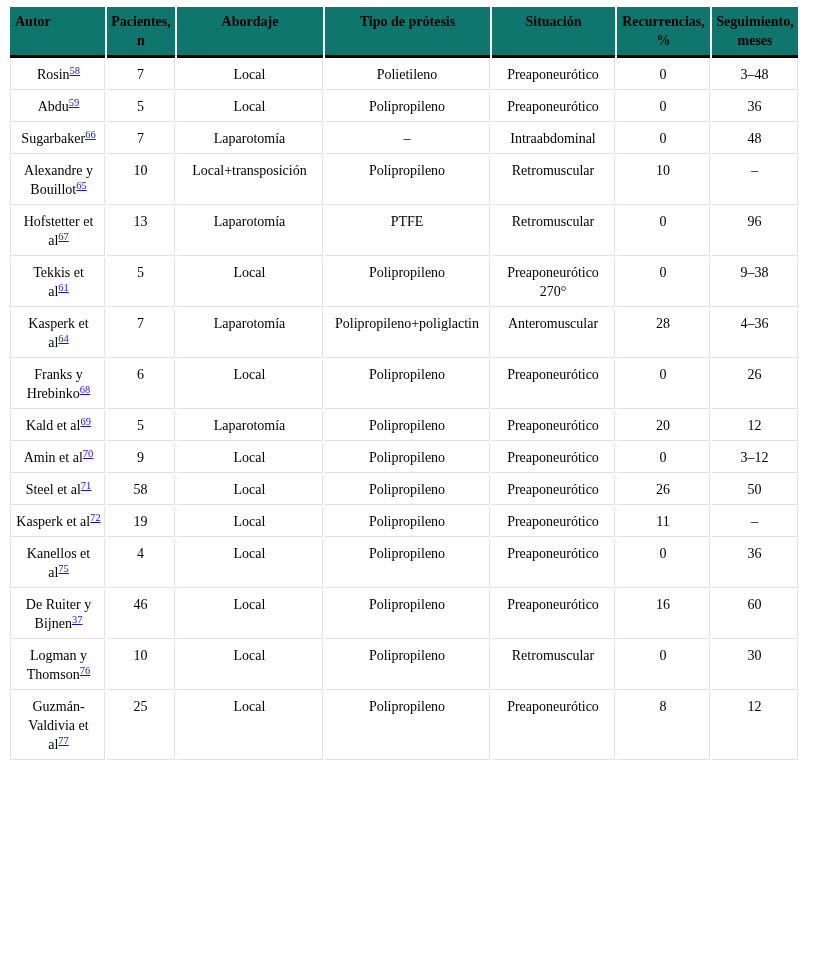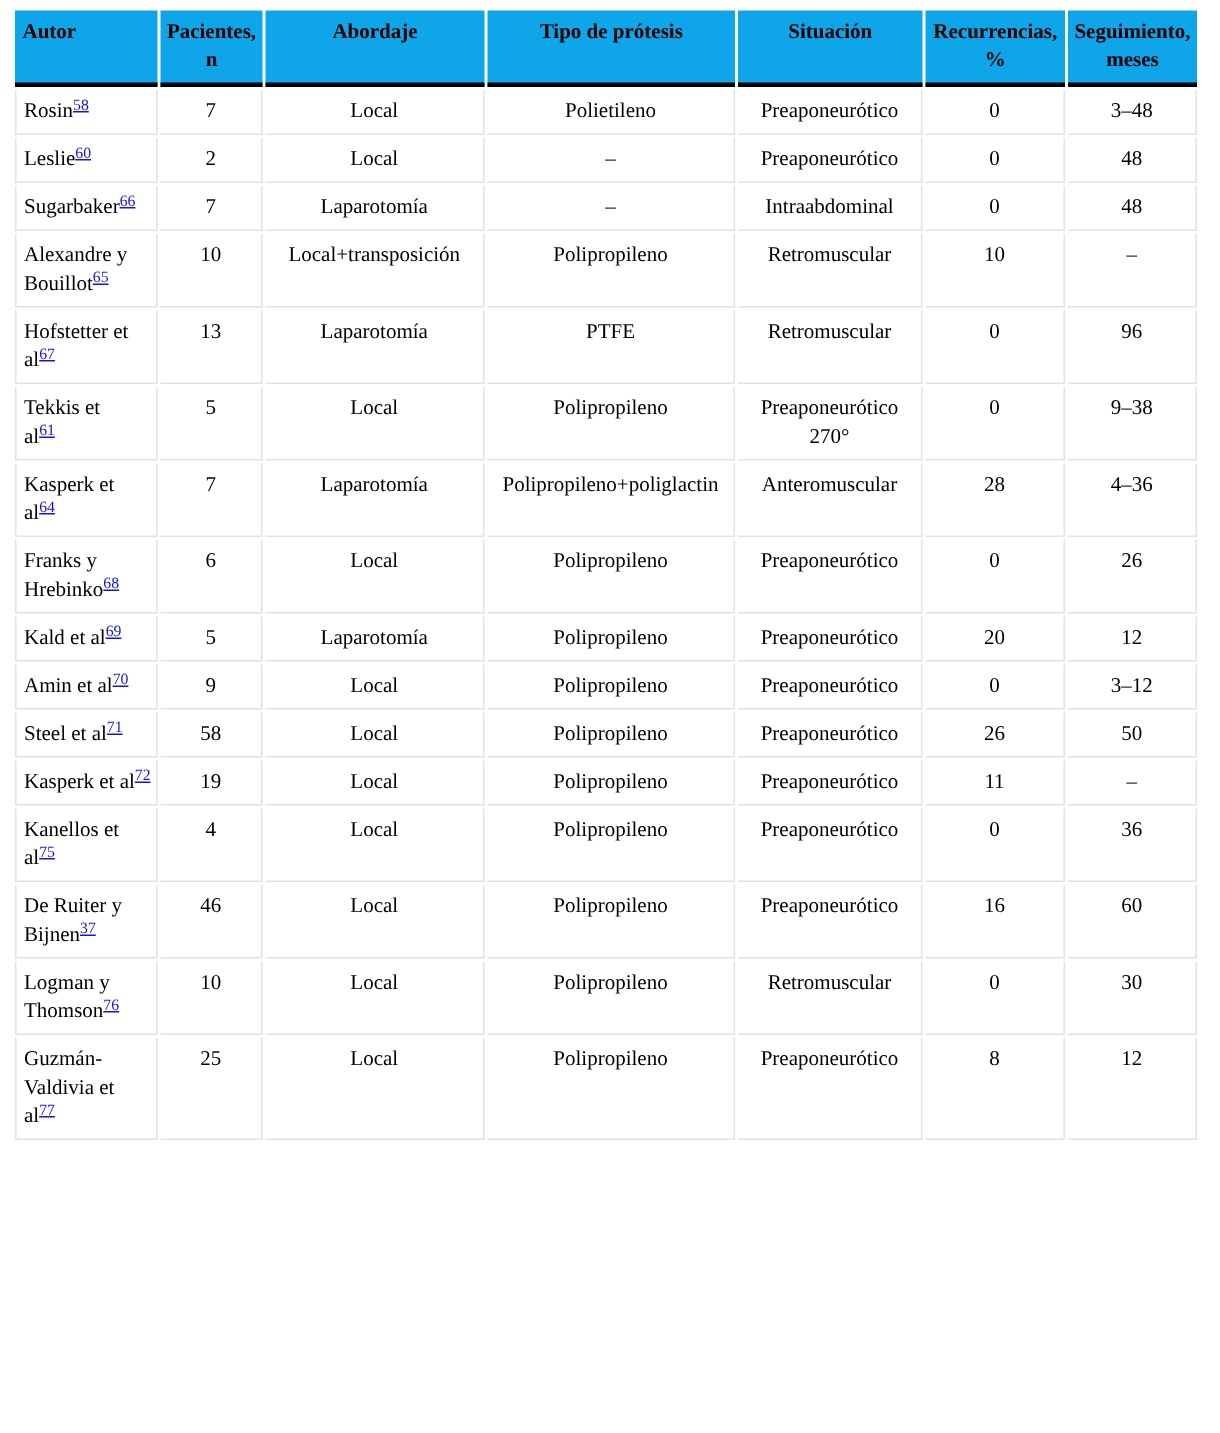--- a/index.html
+++ b/index.html
@@ -19,40 +19,40 @@
     border-spacing: 2px;
     font-size: 14px;
     line-height: 19px;
   }
   th, td {
     vertical-align: top;
     padding: 5px 3px;
     overflow: visible;
   }
   thead th {
-    background: #0ea5e9;
+    background: #0f766e;
     border-bottom: 3px solid #000000;
     font-weight: bold;
     text-align: center;
     white-space: pre-line;
   }
   thead th.left {
     text-align: left;
     padding-left: 5px;
   }
   tbody td {
     text-align: center;
     border-right: 1px solid #e2e2e2;
     border-bottom: 1px solid #e2e2e2;
   }
   tbody td:first-child {
     border-left: 1px solid #e2e2e2;
   }
   td.left {
-    text-align: left;
+    text-align: center;
     padding-left: 5px;
   }
   .author-name {
     white-space: pre-line;
   }
   sup.ref {
     font-size: 10.5px;
     line-height: 0;
     vertical-align: baseline;
     position: relative;
@@ -95,27 +95,27 @@
       <tr>
         <td class="left"><span class="author-name">Rosin</span><sup class="ref"><a class="ref-link">58</a></sup></td>
         <td>7</td>
         <td>Local</td>
         <td>Polietileno</td>
         <td>Preaponeurótico</td>
         <td>0</td>
         <td>3–48</td>
       </tr>
       <tr>
-        <td class="left"><span class="author-name">Leslie</span><sup class="ref"><a class="ref-link">60</a></sup></td>
-        <td>2</td>
-        <td>Local</td>
-        <td>–</td>
-        <td>Preaponeurótico</td>
-        <td>0</td>
-        <td>48</td>
+        <td class="left"><span class="author-name">Abdu</span><sup class="ref"><a class="ref-link">59</a></sup></td>
+        <td>5</td>
+        <td>Local</td>
+        <td>Polipropileno</td>
+        <td>Preaponeurótico</td>
+        <td>0</td>
+        <td>36</td>
       </tr>
       <tr>
         <td class="left"><span class="author-name">Sugarbaker</span><sup class="ref"><a class="ref-link">66</a></sup></td>
         <td>7</td>
         <td>Laparotomía</td>
         <td>–</td>
         <td>Intraabdominal</td>
         <td>0</td>
         <td>48</td>
       </tr>

